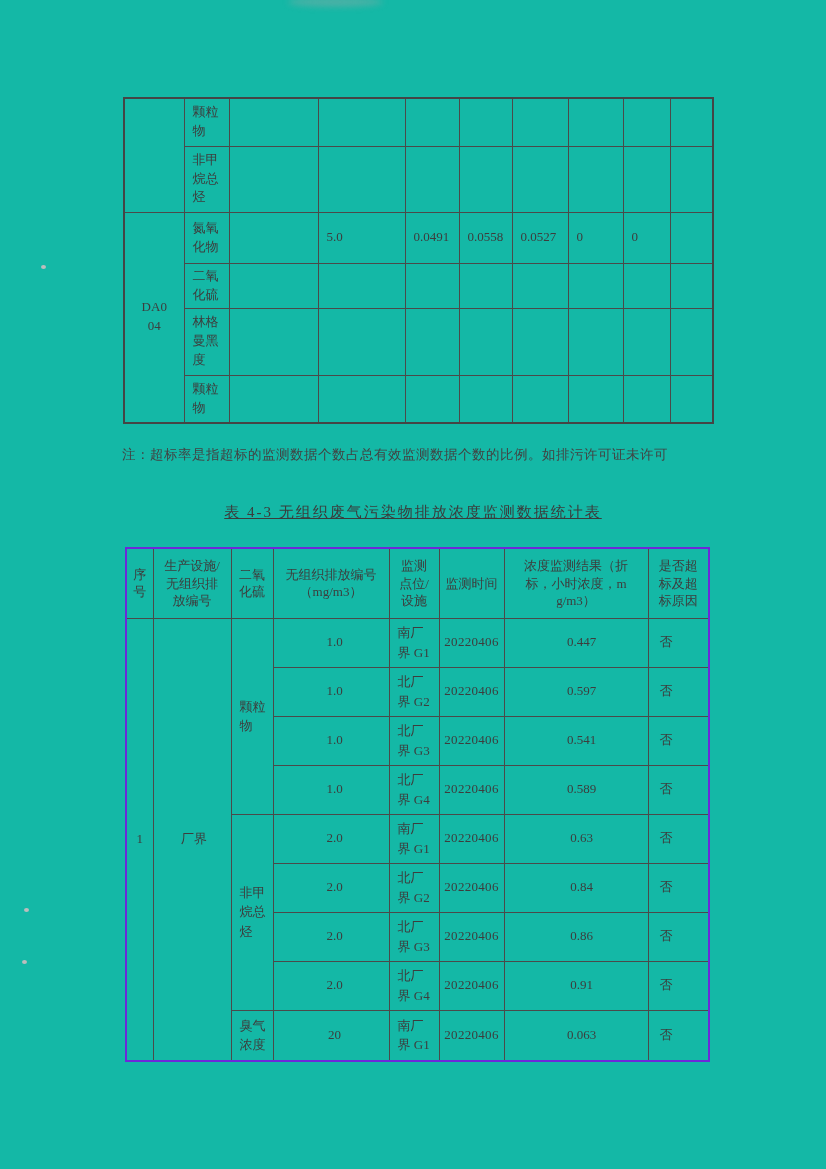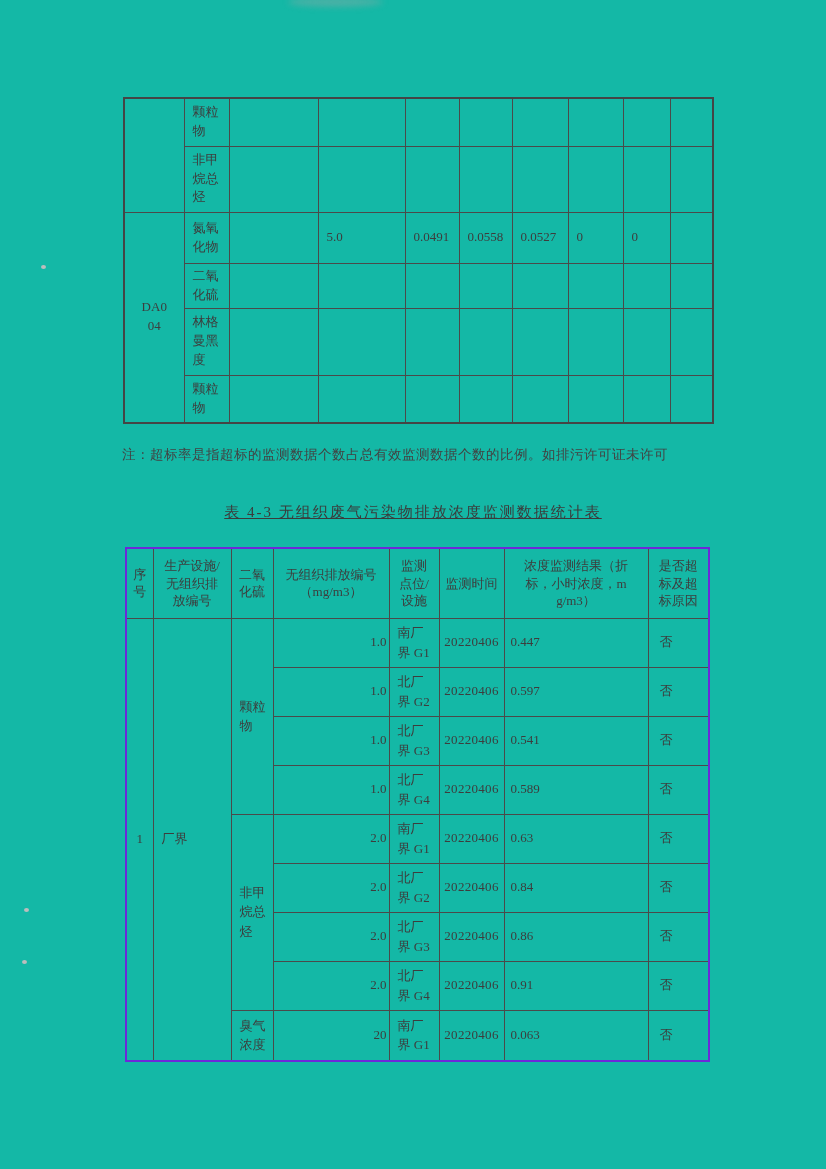--- a/index.html
+++ b/index.html
@@ -37,26 +37,26 @@
   .h-seq{padding:0 4px;}
   .h-fac{padding:8px 8px;margin-top:8px;}
   .h-pol{padding:0 4px;}
   .h-limit{padding:0 8px;}
   .h-point{padding:0 8px;}
   .h-time{padding:0 2px;}
   .h-result{padding:0 16px;}
   .h-exceed{padding:0 10px;}
 
   .c-seq{text-align:center;padding:2px 2px;}
-  .c-fac{text-align:left;padding:2px 4px 2px 8px;}
+  .c-fac{text-align:center;padding:2px 4px 2px 8px;}
   .c-pollutant{text-align:left;padding:2px 6px 2px 8px;line-height:1.5;}
-  .c-limit{text-align:right;padding:2px 2px 2px 9px;}
+  .c-limit{text-align:center;padding:2px 2px 2px 9px;}
   .c-point{text-align:left;padding:2px 6px 2px 8px;line-height:1.5;}
   .c-time{text-align:center;padding:2px 1px;letter-spacing:.3px;}
-  .c-result{text-align:left;padding:2px 2px 2px 6px;}
+  .c-result{text-align:center;padding:2px 2px 2px 13px;}
   .c-exceed{text-align:left;padding:2px 2px 2px 11px;}
 
   .note{position:absolute;left:122px;top:444px;width:600px;
     font-size:13.5px;line-height:22px;letter-spacing:.5px;color:#424242;}
   .title{position:absolute;left:0;top:503px;width:826px;text-align:center;
     font-size:15px;letter-spacing:2px;color:#3b3b3b;text-decoration:underline;}
 </style>
 </head>
 <body>
 

